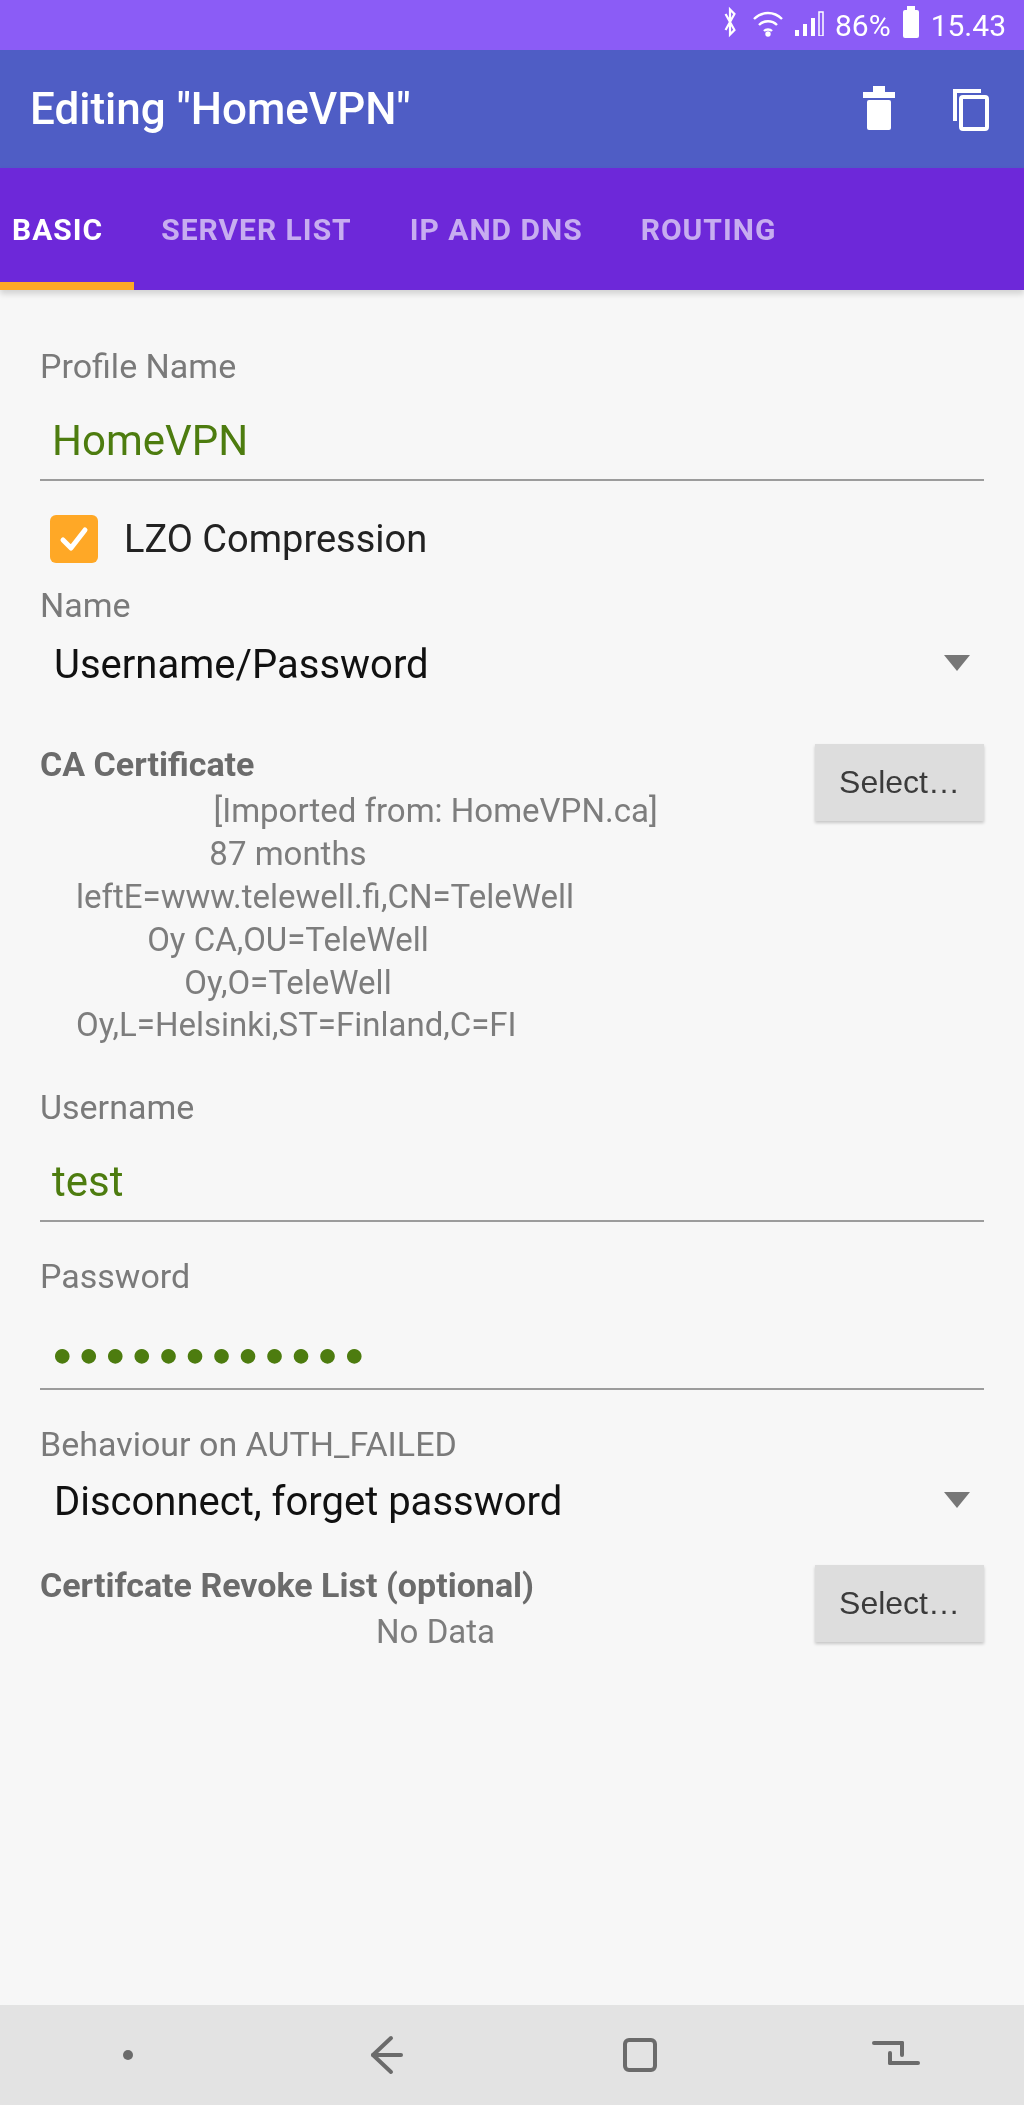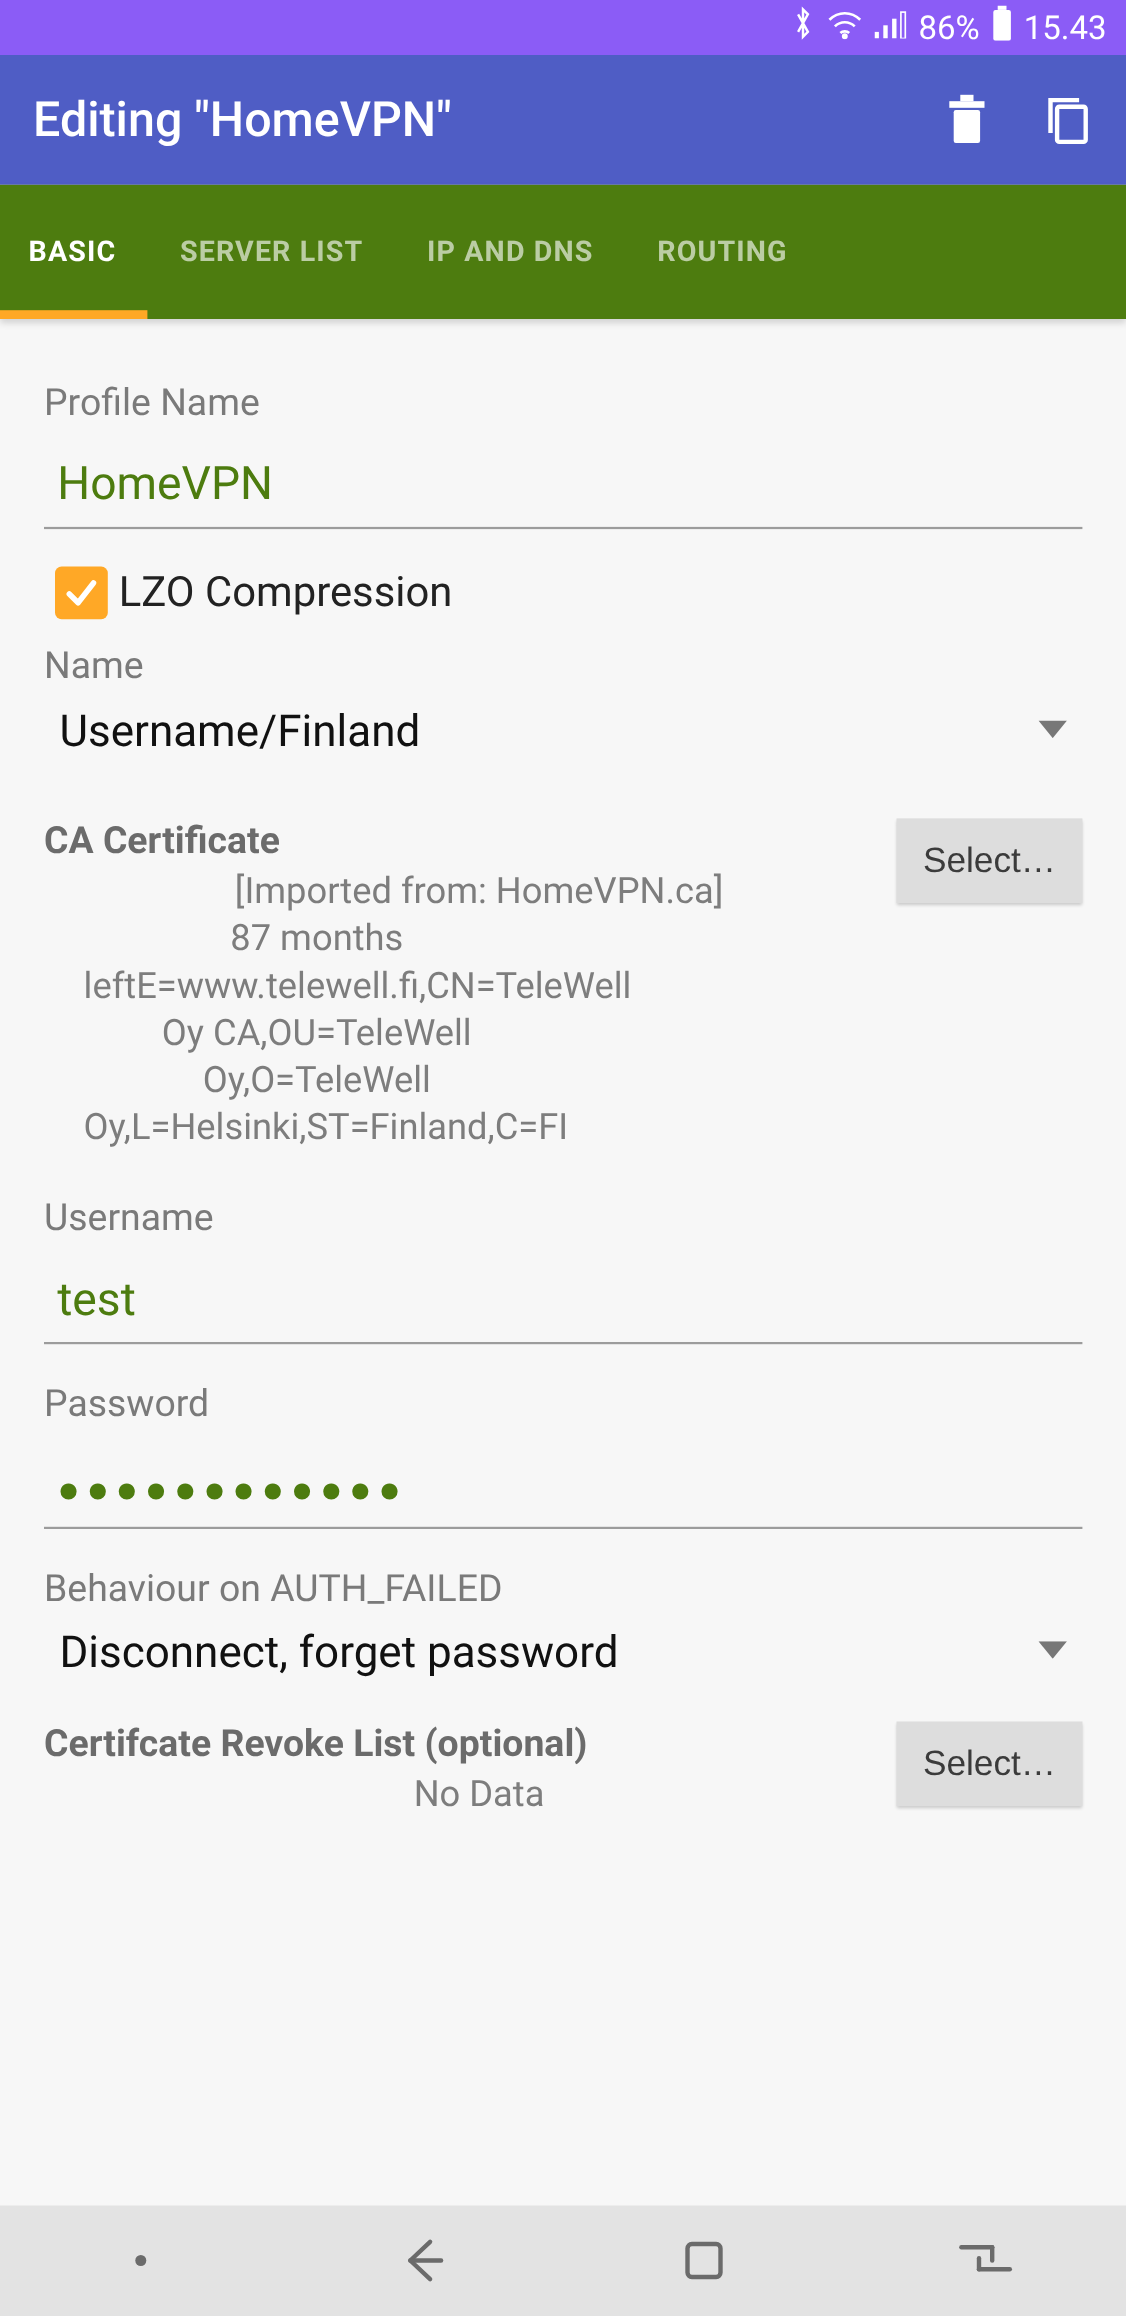--- a/index.html
+++ b/index.html
@@ -43,29 +43,29 @@
   .app-actions {
     display: flex;
     gap: 46px;
     align-items: center;
   }
   .icon-btn { width: 46px; height: 46px; display:flex; align-items:center; justify-content:center; }
 
   
   .tabs {
     height: 122px;
-    background: #4d7c0f;
-    display: flex;
-    align-items: center;
-    padding-left: 22px;
+    background: #6d28d9;
+    display: flex;
+    align-items: center;
+    padding-left: 8px;
     gap: 50px;
     color: #ffffff;
     font-weight: 700;
     letter-spacing: 1px;
-    font-size: 26px;
+    font-size: 30px;
     position: relative;
     box-shadow: 0 4px 6px rgba(0,0,0,0.15);
   }
   .tab { opacity: 0.62; padding: 0 4px; }
   .tab.active { opacity: 1; }
   .tab-indicator {
     position: absolute;
     bottom: 0; left: 0;
     width: 134px; height: 8px;
     background: #ffa826;
@@ -87,21 +87,21 @@
     border-bottom: 2px solid #9c9c9c;
     background: transparent;
     margin-bottom: 34px;
     font-family: inherit;
   }
 
   
   .checkbox-row {
     display: flex;
     align-items: center;
-    gap: 10px;
+    gap: 26px;
     margin-bottom: 22px;
     padding-left: 10px;
   }
   .checkbox {
     width: 48px; height: 48px;
     background: #ffa826;
     border-radius: 6px;
     display: flex; align-items: center; justify-content: center;
   }
   .checkbox-label { font-size: 38px; color: #222; }
@@ -217,21 +217,21 @@
     <div class="checkbox">
       <svg width="34" height="34" viewBox="0 0 34 34" fill="none" stroke="#fff" stroke-width="5" stroke-linecap="round" stroke-linejoin="round">
         <path d="M6 18 L14 26 L28 8"></path>
       </svg>
     </div>
     <div class="checkbox-label">LZO Compression</div>
   </div>
 
   <div class="field-label" style="margin-bottom:8px">Name</div>
   <div class="dropdown">
-    <div class="dropdown-value">Username/Finland</div>
+    <div class="dropdown-value">Username/Password</div>
     <span>
       <svg width="26" height="16" viewBox="0 0 26 16" fill="#777">
           <path d="M0 0 L26 0 L13 16 Z"></path>
         </svg>
     </span>
   </div>
 
   <div class="cert-row">
     <div class="cert-left">
       <div class="cert-label">CA Certificate</div>

